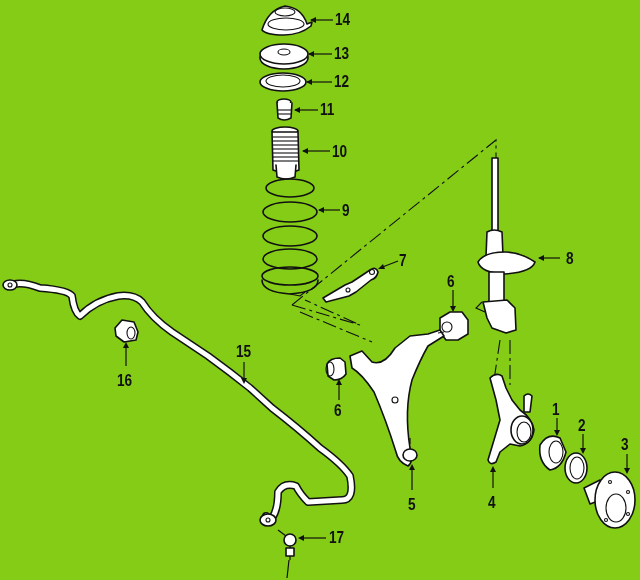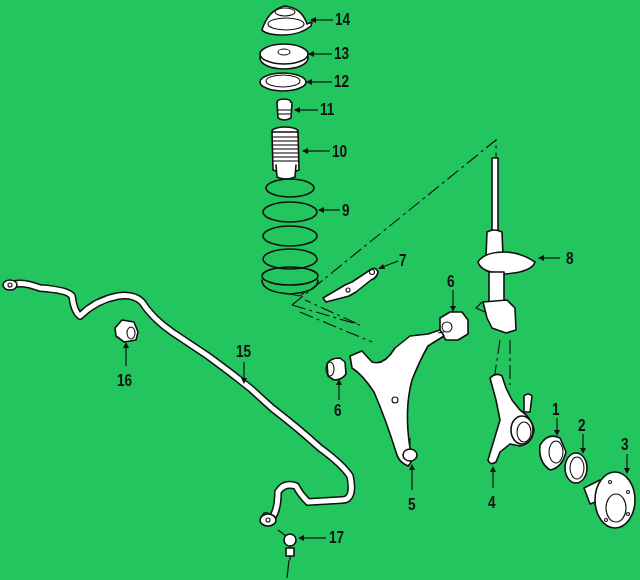--- a/index.html
+++ b/index.html
@@ -1,16 +1,16 @@
 <!DOCTYPE html>
 <html><head>
 <meta charset="utf-8">
 <style>
   html,body{margin:0;padding:0;background:#ffffff;}
-  #stage{position:relative;width:640px;height:580px;overflow:hidden;background:#22c55e;}
+  #stage{position:relative;width:640px;height:580px;overflow:hidden;background:#84cc16;}
   svg{position:absolute;left:0;top:0;}
   .part{fill:#fff;stroke:#111;stroke-width:1.6;stroke-linejoin:round;stroke-linecap:round;}
   .thin{fill:none;stroke:#111;stroke-width:1.1;}
   .ln{fill:none;stroke:#111;stroke-width:1.2;}
   .dash{fill:none;stroke:#111;stroke-width:1.1;stroke-dasharray:14 4 3 4;}
   .lbl{position:absolute;font-family:"Liberation Sans",sans-serif;font-weight:bold;font-size:17px;color:#111;line-height:1;transform:scaleX(0.8);transform-origin:left top;}
 </style>
 </head>
 <body>
 

